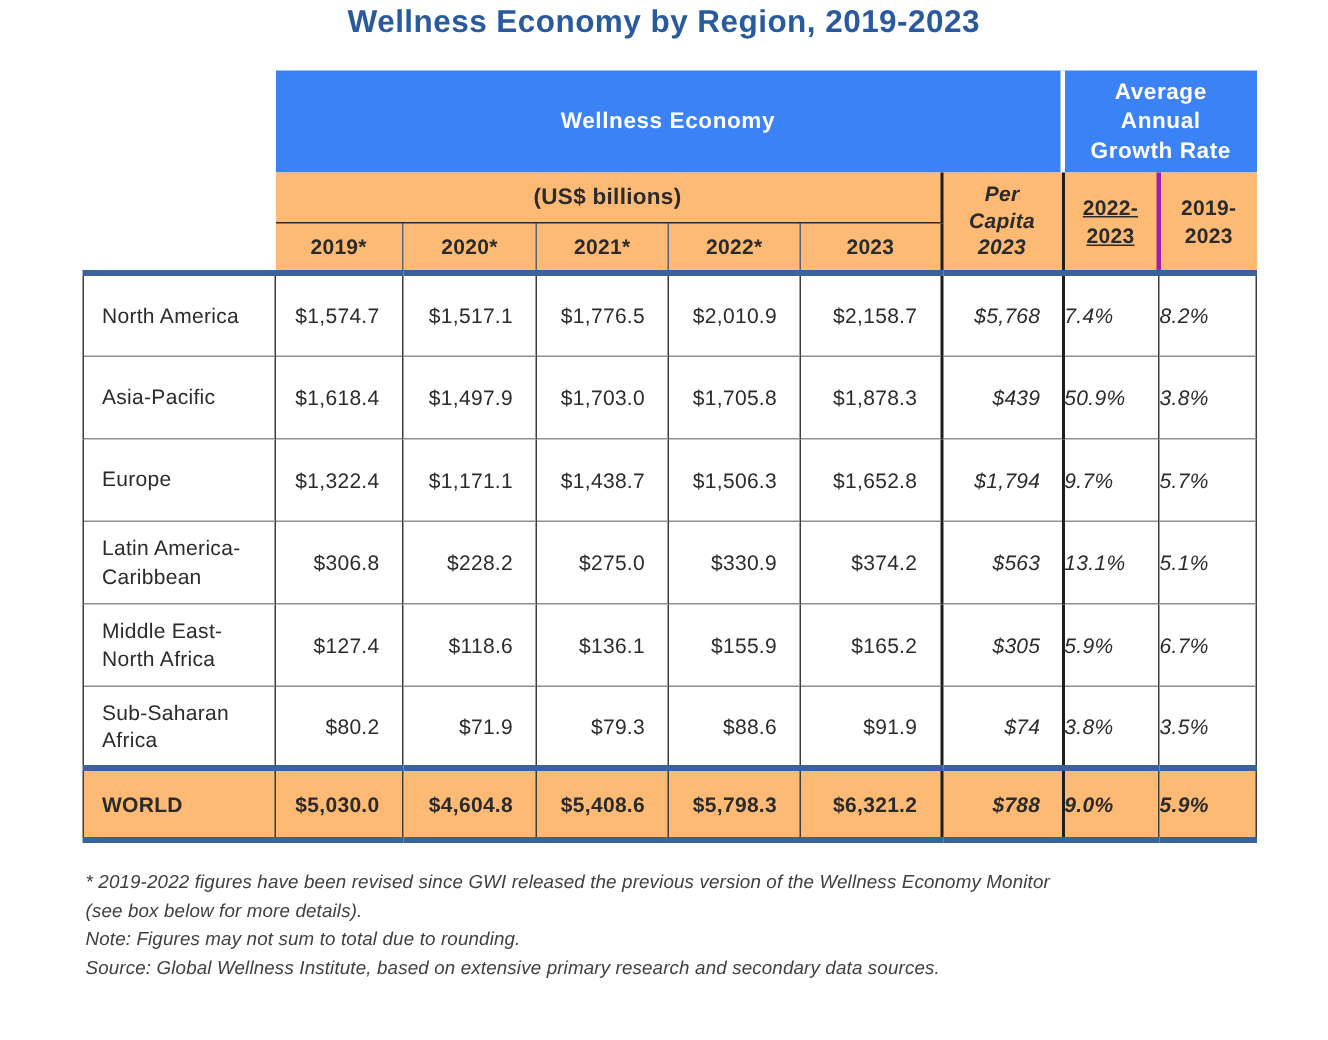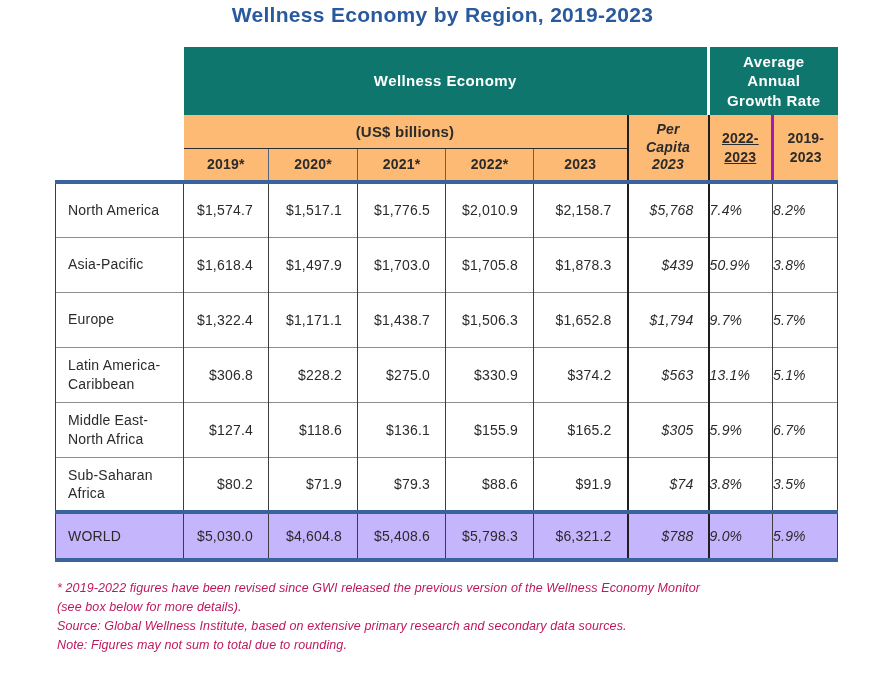--- a/index.html
+++ b/index.html
@@ -24,21 +24,21 @@
     border-collapse: collapse;
     table-layout: fixed;
     width: 782px;
     margin: 20px 0 0 55px;
   }
   th, td { padding: 0; font-size: 14px; color: #2b2b2b; letter-spacing: 0.2px; }
 
   
   td.corner { background: #ffffff; border: none; }
   th.blue {
-    background: #0f766e; color: #ffffff;
+    background: #3b82f6; color: #ffffff;
     font-size: 15px; font-weight: bold;
     height: 68px; text-align: center;
     letter-spacing: 0.4px; line-height: 1.3;
   }
   th.blue-we { border-right: 3px solid #ffffff; }
   th.blue-growth { padding: 0 16px; }
 
   th.grayhead { background: #fdba74; font-weight: bold; text-align: center; }
   th.usb {
     height: 33px; font-size: 15px;
@@ -65,30 +65,30 @@
   td.val { text-align: right; padding-right: 15px; border-right: 1px solid #3d3d3d; }
   td.val-last { border-right: 2px solid #1f1f1f; }
   td.percap {
     text-align: right; padding-right: 14px; font-style: italic;
     border-right: 2px solid #1f1f1f;
   }
   td.growth { font-style: italic; border-right: 1px solid #3d3d3d; }
 
   
   tr.world td {
-    background: #c4b5fd; font-weight: normal; height: 48px;
+    background: #fdba74; font-weight: bold; height: 48px;
     border-top: 4px solid #3a639e; border-bottom: 4px solid #3a639e;
   }
 
   
   .footnotes {
     margin: 17px 0 0 57px;
     font-style: italic;
     font-size: 12.5px;
-    color: #be185d;
+    color: #404040;
     line-height: 1.52;
     letter-spacing: 0.1px;
   }
 </style>
 </head>
 <body>
 
 <div class="page">
 
   <h1 class="title">Wellness Economy by Region, 2019-2023</h1>
@@ -202,17 +202,17 @@
         <td class="percap">$788</td>
         <td class="growth">9.0%</td>
         <td class="growth">5.9%</td>
       </tr>
     </tbody>
   </table>
 
   <div class="footnotes">
     <div>* 2019-2022 figures have been revised since GWI released the previous version of the Wellness Economy Monitor</div>
     <div>(see box below for more details).</div>
+    <div>Note: Figures may not sum to total due to rounding.</div>
     <div>Source: Global Wellness Institute, based on extensive primary research and secondary data sources.</div>
-    <div>Note: Figures may not sum to total due to rounding.</div>
   </div>
 
 </div>
 
 </body></html>

